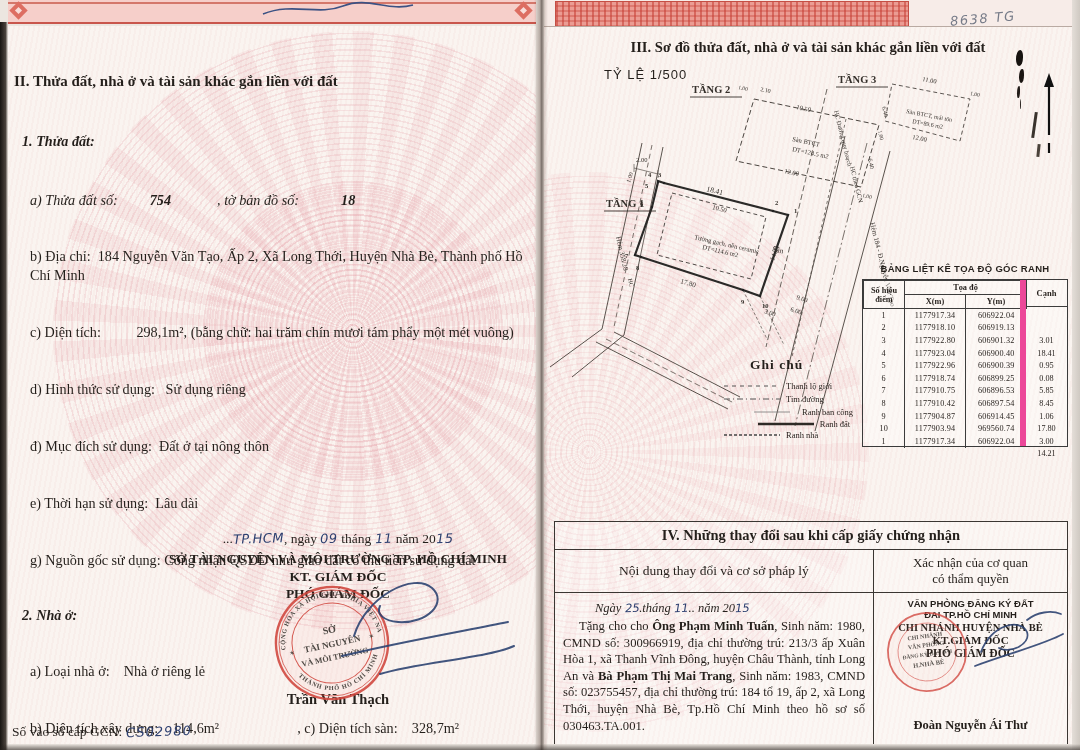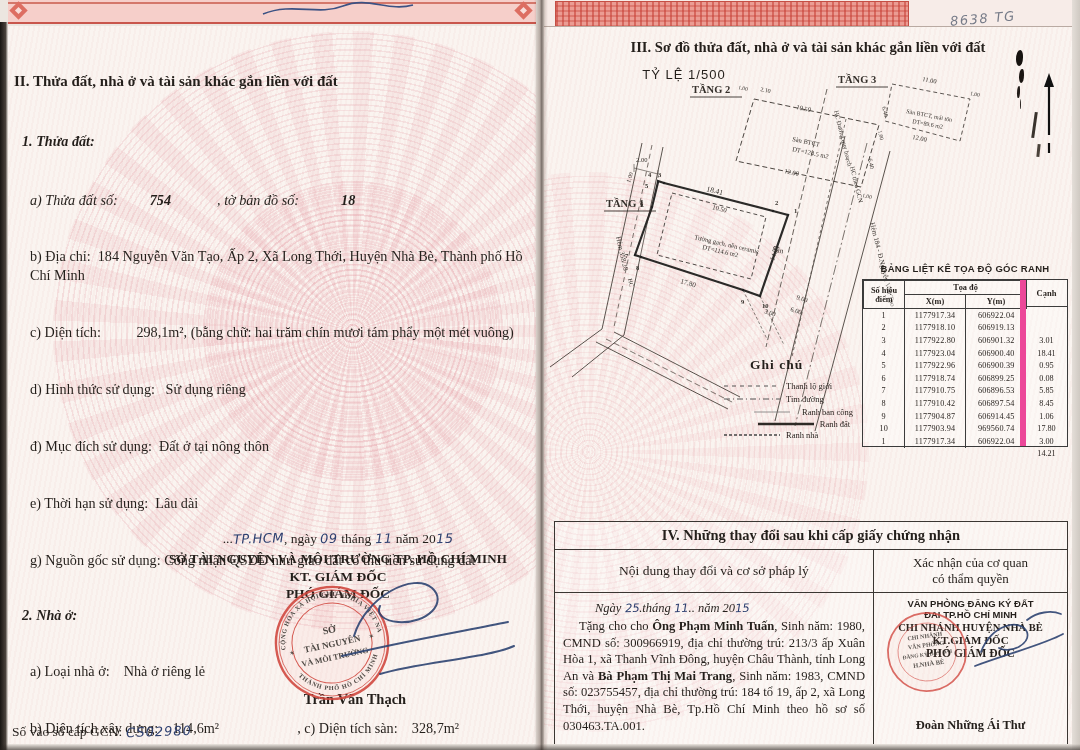--- a/index.html
+++ b/index.html
@@ -35,25 +35,25 @@
   .hd{font-weight:bold;font-style:italic;}
   .t2{font-weight:bold;font-size:15px;padding-left:0;}
   .bv{font-weight:bold;}
   .hw{font-family:"DejaVu Sans",sans-serif;font-style:italic;color:#2e4070;display:inline-block;
       transform:rotate(-2deg);font-size:13px;letter-spacing:.5px;}
   .sig-block{position:absolute;left:130px;top:505px;width:400px;text-align:center;}
   .sig-date{font-size:13.5px;}
   .auth1{font-weight:bold;font-size:13px;margin-top:4px;letter-spacing:.2px;}
   .auth2{font-weight:bold;font-size:13.5px;margin-top:2px;}
   .auth3{font-weight:bold;font-size:13.5px;margin-top:1px;}
-  .signer-l{position:absolute;left:17px;width:100%;top:160px;font-weight:bold;font-size:14.5px;}
+  .signer-l{position:absolute;left:0;width:100%;top:160px;font-weight:bold;font-size:14.5px;}
   .gcn{position:absolute;left:4px;top:698px;font-size:13.5px;}
   
   .sec3-title{position:absolute;left:0;top:12px;width:100%;text-align:center;font-weight:bold;font-size:14.6px;}
-  .scale{position:absolute;left:60px;top:40px;width:160px;text-align:center;font-size:13px;letter-spacing:1px;font-family:"Liberation Sans",sans-serif;}
+  .scale{position:absolute;left:60px;top:40px;width:160px;font-size:13px;letter-spacing:1px;font-family:"Liberation Sans",sans-serif;}
   .legend{position:absolute;left:180px;top:330px;width:160px;}
   .lg-title{font-weight:bold;font-size:13.5px;margin-left:26px;margin-bottom:6px;letter-spacing:1px;}
   .lg-row{display:flex;align-items:center;height:13px;gap:6px;}
   .lg-row span{font-size:8.5px;}
   .coord-box{position:absolute;left:318px;top:236px;width:206px;}
   .ct-title{text-align:center;font-weight:bold;font-size:9.5px;letter-spacing:.3px;height:16px;font-family:"Liberation Sans",sans-serif;}
   .ct-wrap{position:relative;border:1.3px solid #3a3a3a;height:166px;background:rgba(255,255,255,.35);}
   table.ct{border-collapse:collapse;width:164px;table-layout:fixed;}
   .ct th{border:1px solid #3c3c3c;font-size:8.3px;font-weight:bold;height:13px;padding:0;text-align:center;}
   .ct td{border-left:1px solid #3c3c3c;font-size:8.2px;height:12.6px;padding:0;text-align:center;letter-spacing:.2px;}
@@ -413,21 +413,21 @@
         </div>
         <div class="s4-right">
           <div class="s4-rh">
               <span>Xác nhận của cơ quan</span>
               <span>có thẩm quyền</span>
             </div>
           <div class="off1"><span>VĂN PHÒNG ĐĂNG KÝ ĐẤT</span><br><span>ĐAI TP.HỒ CHÍ MINH</span></div>
           <div class="off2">CHI NHÁNH HUYỆN NHÀ BÈ</div>
           <div class="off3">KT.GIÁM ĐỐC</div>
           <div class="off4">PHÓ GIÁM ĐỐC</div>
-          <div class="signer-r">Đoàn Những Ái Thư</div>
+          <div class="signer-r">Đoàn Nguyễn Ái Thư</div>
         </div>
       </div>
 
       <svg class="stamp-abs" style="left:330px;top:88px;transform:rotate(-8deg);opacity:.8;" width="84" height="84" viewBox="0 0 84 84">
         <circle cx="42" cy="42" r="39" fill="rgba(240,120,110,0.06)" stroke="#d24a42" stroke-width="1.8"></circle>
         <circle cx="42" cy="42" r="29" fill="none" stroke="#d24a42" stroke-width=".7"></circle>
         <text x="42" y="28" text-anchor="middle" font-size="6" font-weight="bold" fill="#d24a42">CHI NHÁNH</text>
         <text x="42" y="37" text-anchor="middle" font-size="6" font-weight="bold" fill="#d24a42">VĂN PHÒNG</text>
         <text x="42" y="46" text-anchor="middle" font-size="5.5" font-weight="bold" fill="#d24a42">ĐĂNG KÝ ĐẤT ĐAI</text>
         <text x="42" y="56" text-anchor="middle" font-size="6.5" font-weight="bold" fill="#d24a42">H.NHÀ BÈ</text>

